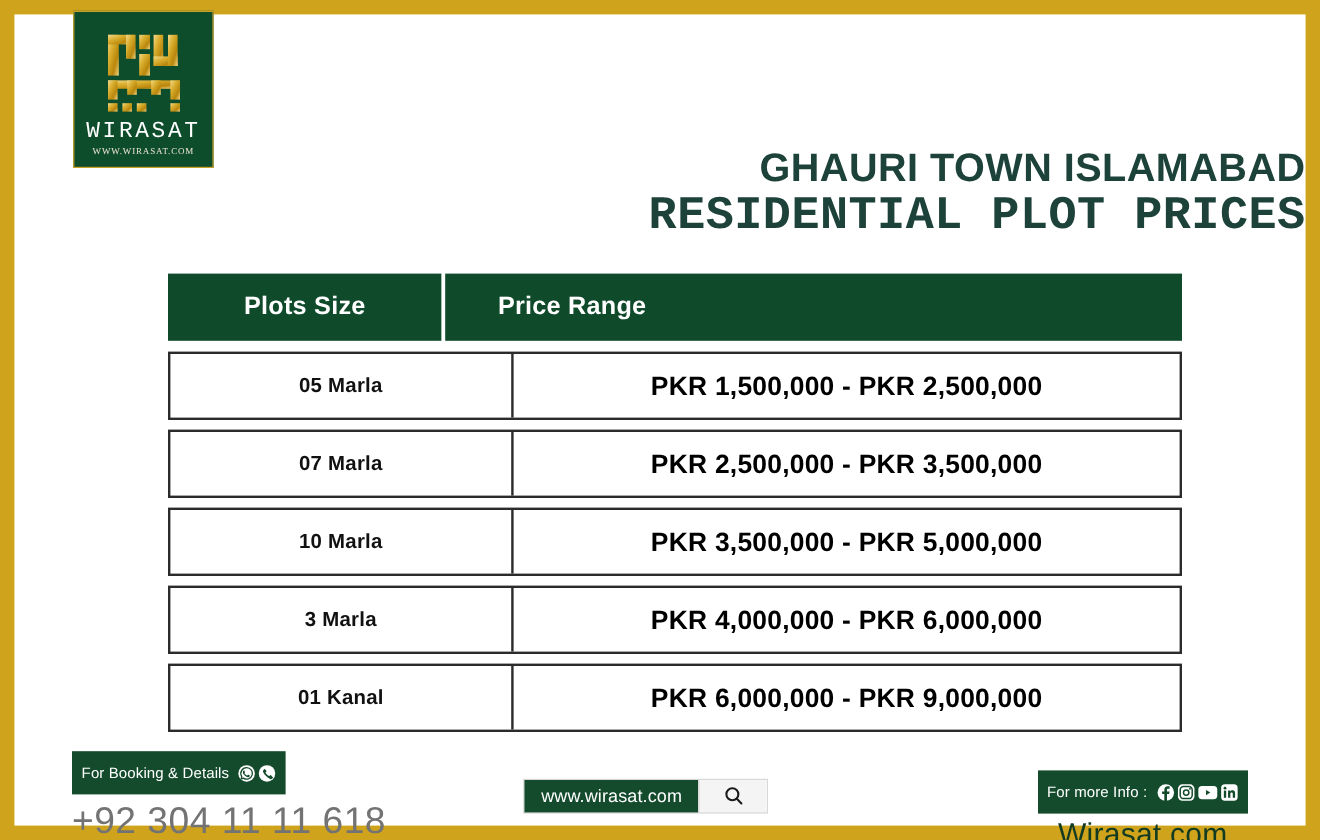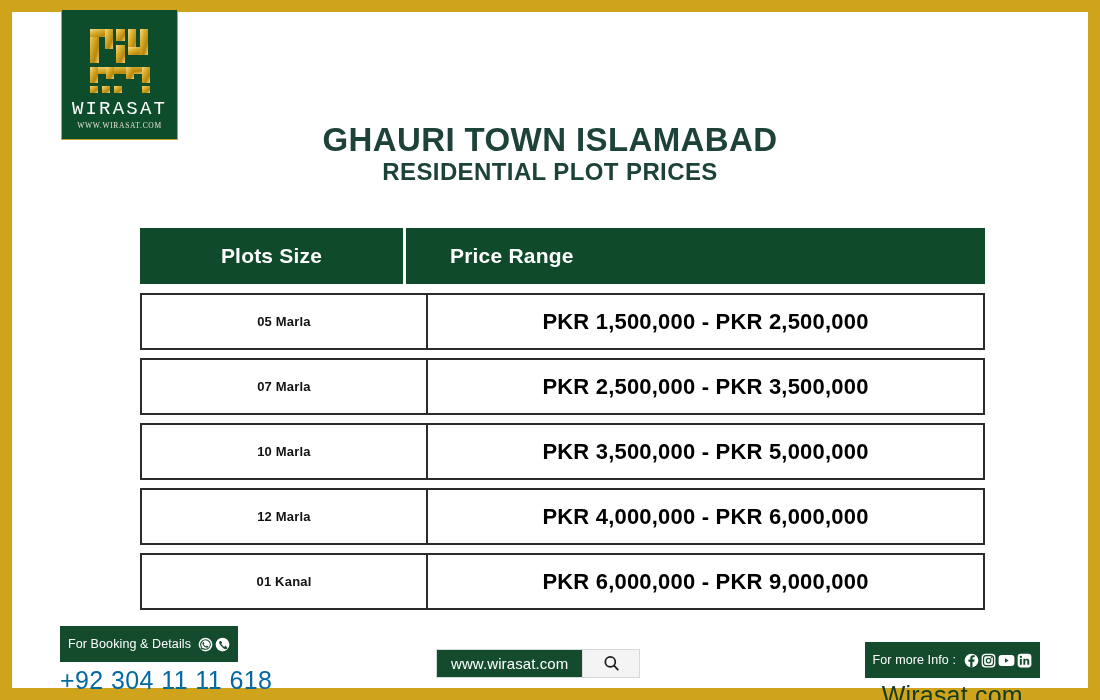--- a/index.html
+++ b/index.html
@@ -58,51 +58,51 @@
     letter-spacing: 0.7px;
     line-height: 1;
   }
 
   
   .title-wrap {
     position: absolute;
     left: 0;
     right: 0;
     top: 110px;
-    text-align: center;
+    text-align: right;
   }
   .title-line1,
   .title-line2 {
     color: #1D4239;
     font-weight: 800;
     letter-spacing: 0.4px;
     line-height: 1.12;
   }
   .title-line1 { font-size: 33px; }
-  .title-line2 { font-size: 24px; }
+  .title-line2 { font-size: 39px; font-family: Liberation Mono, monospace; }
 
   
   .table {
     position: absolute;
     left: 128px;
     top: 216px;
     width: 845px;
   }
   .thead {
     display: flex;
     height: 56px;
     margin-bottom: 9px;
   }
   .th {
     background: #0F4A2B;
     display: flex;
     align-items: center;
     height: 56px;
   }
-  .th-size { width: 263px; justify-content: center; }
+  .th-size { width: 228px; justify-content: center; }
   .th-gap  { width: 3px; background: #ffffff; }
   .th-price{ flex: 1; padding-left: 44px; }
   .th span {
     color: #ffffff;
     font-size: 21px;
     font-weight: 700;
     letter-spacing: 0.2px;
   }
 
   .trow {
@@ -114,21 +114,21 @@
   }
   .trow:last-child { margin-bottom: 0; }
   .td-size {
     width: 286px;
     border-right: 2px solid #2B2B2B;
     display: flex;
     align-items: center;
     justify-content: center;
   }
   .td-size span {
-    font-size: 13px;
+    font-size: 17px;
     font-weight: 700;
     color: #111111;
     letter-spacing: 0.2px;
   }
   .td-price {
     flex: 1;
     display: flex;
     align-items: center;
     justify-content: center;
   }
@@ -156,22 +156,22 @@
   .badge-label {
     color: #ffffff;
     font-size: 12.5px;
     font-weight: 400;
     letter-spacing: 0.1px;
     white-space: nowrap;
   }
   .badge-icons { display: inline-flex; align-items: center; gap: 2px; }
   .phone-number {
     margin-top: 6px;
-    color: #0369a1;
-    font-size: 25px;
+    color: #737373;
+    font-size: 31px;
     font-weight: 400;
     letter-spacing: 0.4px;
     line-height: 1;
   }
 
   .footer-center {
     position: absolute;
     left: 425px;
     top: 638px;
     display: flex;
@@ -299,21 +299,21 @@
       <div class="td-size">
         <span>10 Marla</span>
       </div>
       <div class="td-price">
         <span>PKR 3,500,000 - PKR 5,000,000</span>
       </div>
     </div>
 
     <div class="trow">
       <div class="td-size">
-        <span>12 Marla</span>
+        <span>3 Marla</span>
       </div>
       <div class="td-price">
         <span>PKR 4,000,000 - PKR 6,000,000</span>
       </div>
     </div>
 
     <div class="trow">
       <div class="td-size">
         <span>01 Kanal</span>
       </div>

